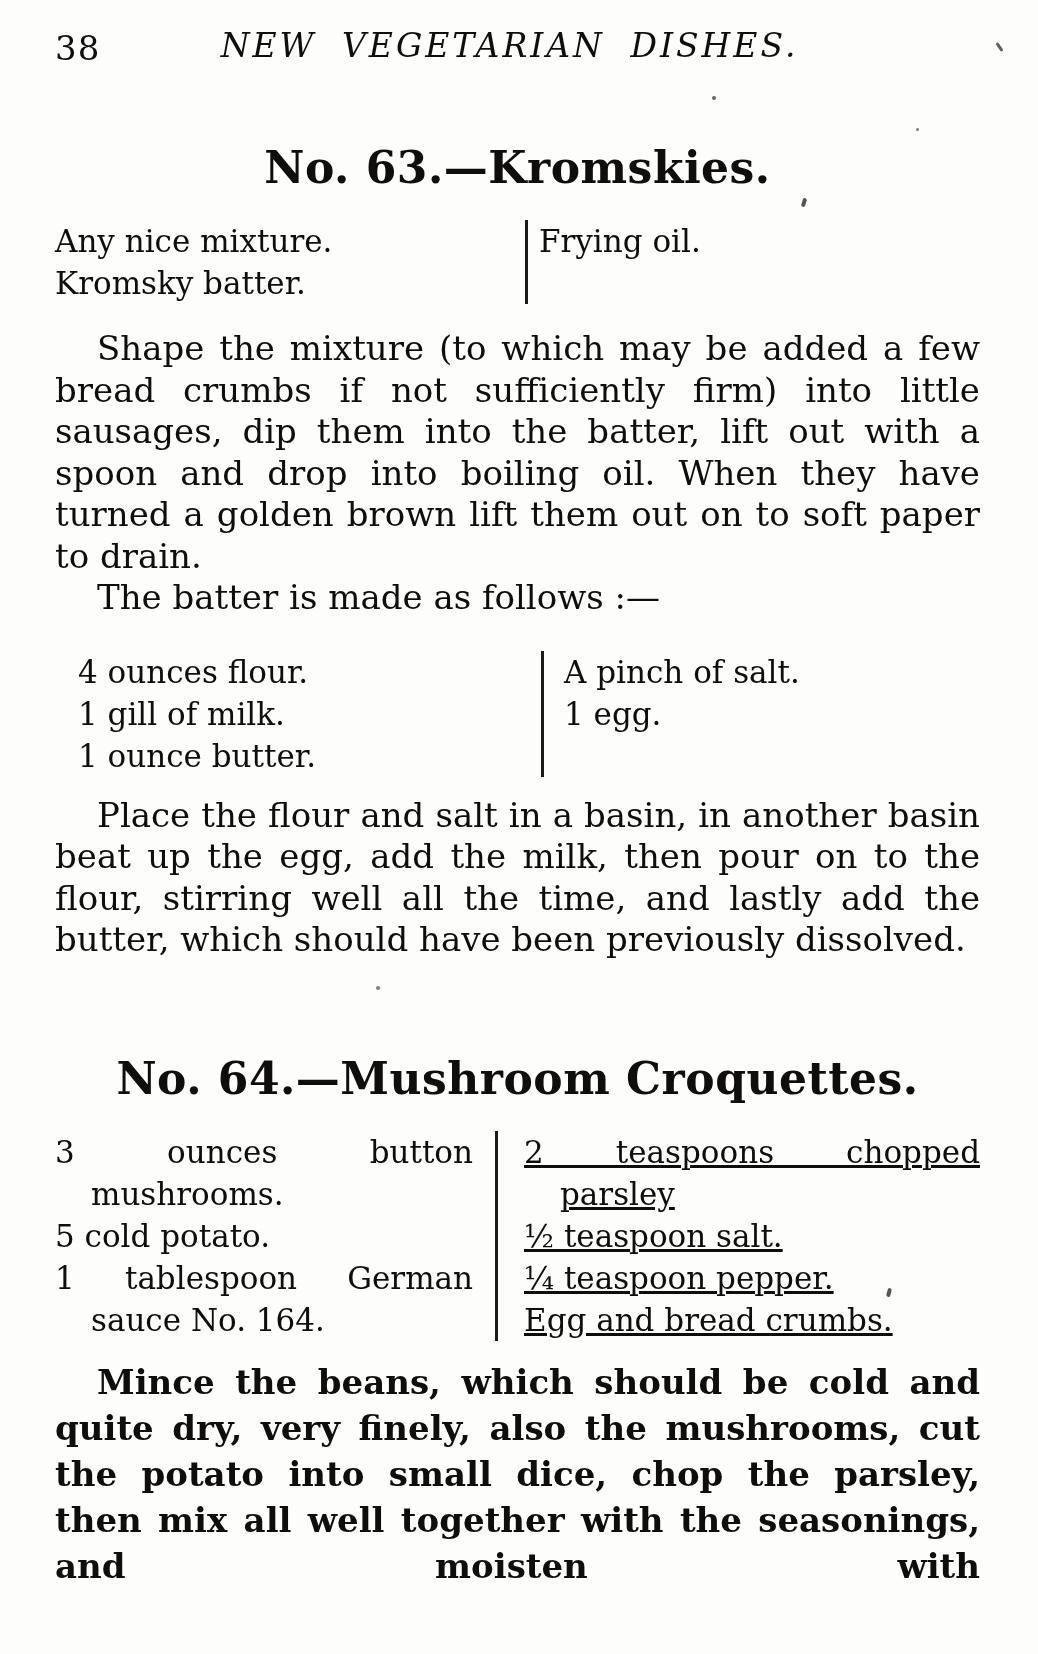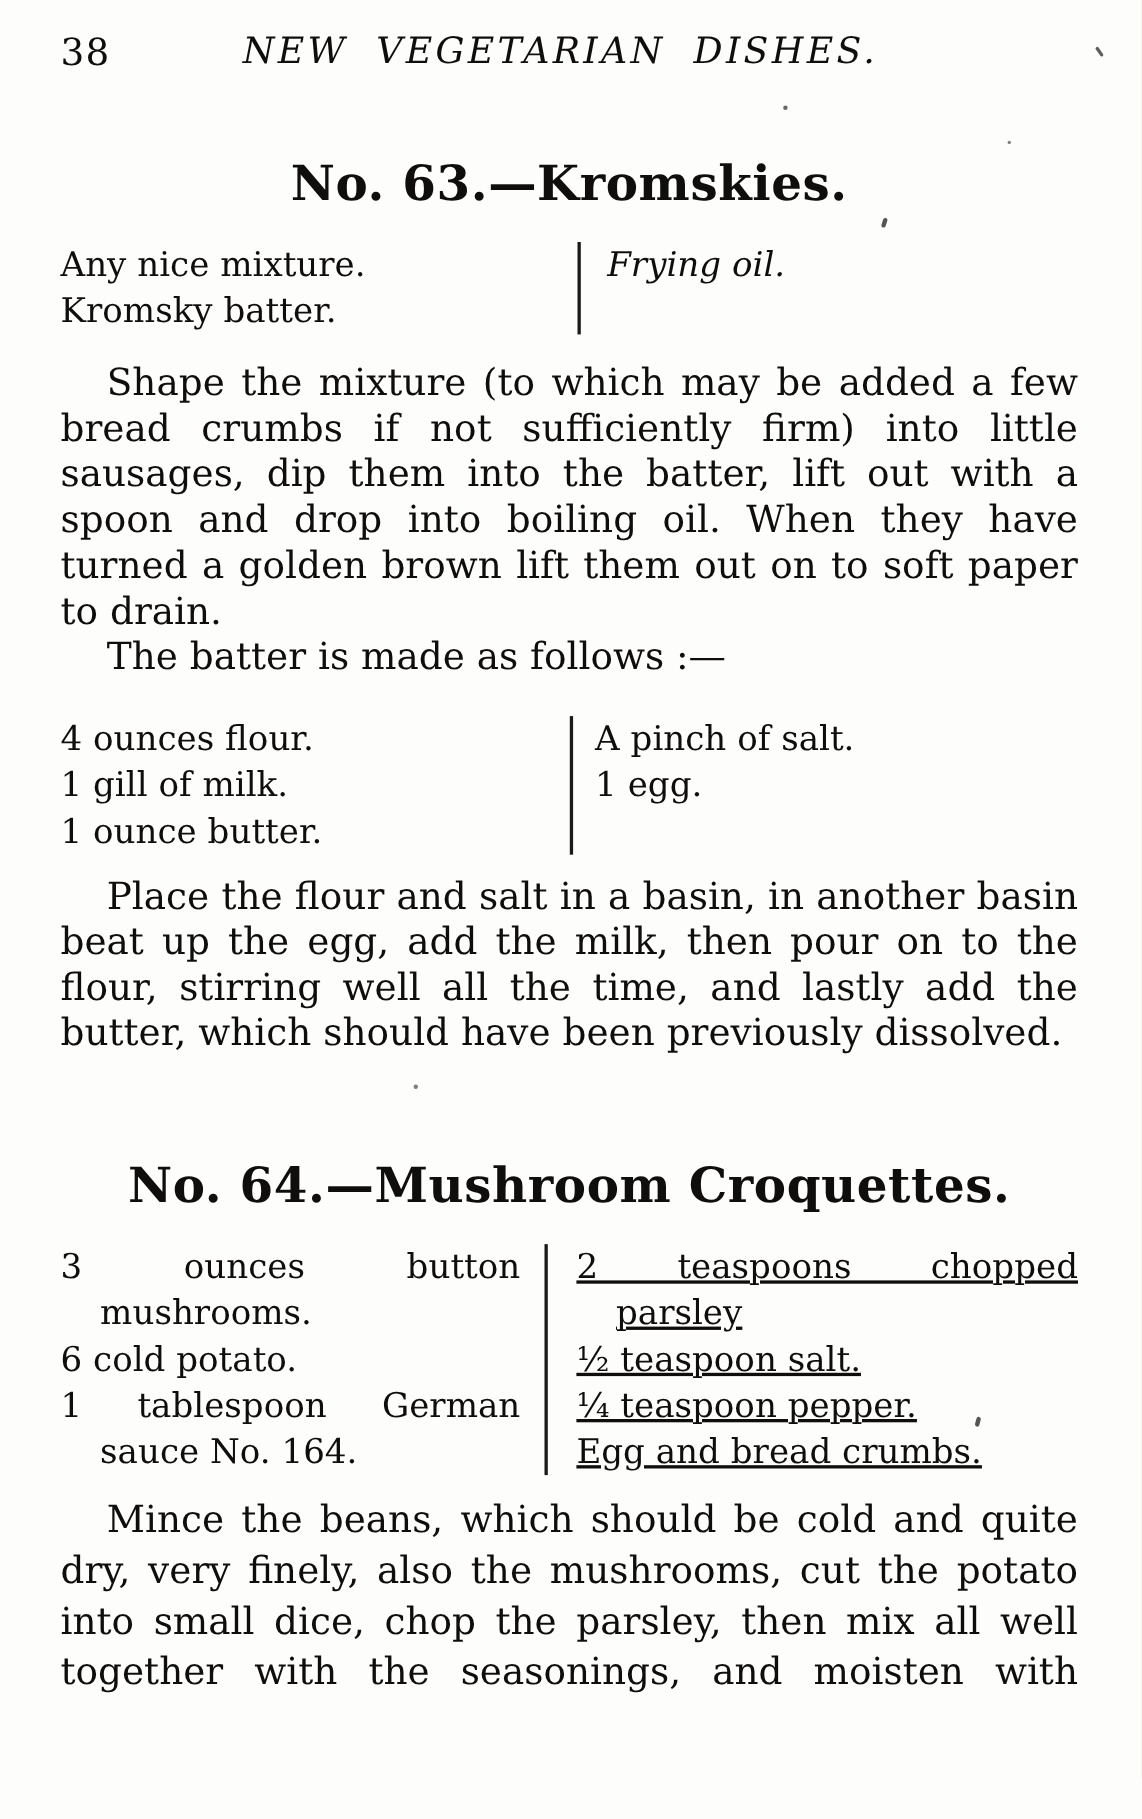--- a/index.html
+++ b/index.html
@@ -40,38 +40,38 @@
   .ing li{
     padding-left:36px;text-indent:-36px;
     text-align:justify;text-align-last:left;
   }
   .col-left{box-sizing:border-box;}
   .col-right{
     box-sizing:border-box;flex:1;
     border-left:3px solid #1a1a1a;
   }
   .block-63 .col-left{width:470px;padding-right:26px;}
-  .block-63 .col-right{padding-left:24px;font-style:italic;}
-  .block-batter{margin-top:32px;}
+  .block-63 .col-right{padding-left:11px;}
+  .block-batter{margin-top:32px;margin-left:23px;}
   .block-batter .col-left{width:463px;padding-right:26px;}
   .block-batter .col-right{padding-left:20px;}
   .block-64{}
   .block-64 .col-left{width:440px;padding-right:22px;}
   .block-64 .col-right{padding-left:26px;text-decoration:underline;}
   
   .body{
     margin:0;font-size:34px;line-height:41.5px;
     text-align:justify;text-align-last:left;
     text-indent:42px;
   }
   .para-shape{margin-top:24px;}
   .para-follows{margin-top:0;}
   .para-place{margin-top:18px;}
   .para-mince{margin-top:18px;font-size:34px;line-height:46px;}
-  .cont{text-align-last:justify;}
+  .cont{text-align-last:justify;font-weight:bold;}
   
   .speck{position:absolute;background:#2a2a2a;border-radius:50%;}
   .s1{left:802px;top:198px;width:4px;height:9px;border-radius:2px;transform:rotate(18deg);opacity:.8;}
   .s2{left:712px;top:96px;width:4px;height:4px;opacity:.7;}
   .s3{left:998px;top:42px;width:3px;height:10px;transform:rotate(-35deg);border-radius:2px;opacity:.75;}
   .s4{left:887px;top:1288px;width:4px;height:9px;border-radius:2px;transform:rotate(15deg);opacity:.8;}
   .s5{left:376px;top:986px;width:4px;height:4px;opacity:.6;}
   .s6{left:916px;top:128px;width:3px;height:3px;opacity:.6;}
 </style>
 </head>
@@ -114,21 +114,21 @@
 
     <p class="body para-place">Place the flour and salt in a basin, in another basin beat up the egg, add the milk, then pour on to the flour, stirring well all the time, and lastly add the butter, which should have been previously dissolved.</p>
   </section>
 
   <section class="recipe">
     <h2 class="recipe-title title-64">No. 64.—Mushroom Croquettes.</h2>
 
     <div class="ing-block block-64">
       <ul class="ing col-left">
         <li>3 ounces button mushrooms.</li>
-        <li>6 cold potato.</li>
+        <li>5 cold potato.</li>
         <li>1 tablespoon German sauce No. 164.</li>
       </ul>
       <ul class="ing col-right">
         <li>2 teaspoons chopped parsley</li>
         <li>½ teaspoon salt.</li>
         <li>¼ teaspoon pepper.</li>
         <li>Egg and bread crumbs.</li>
       </ul>
     </div>
 

